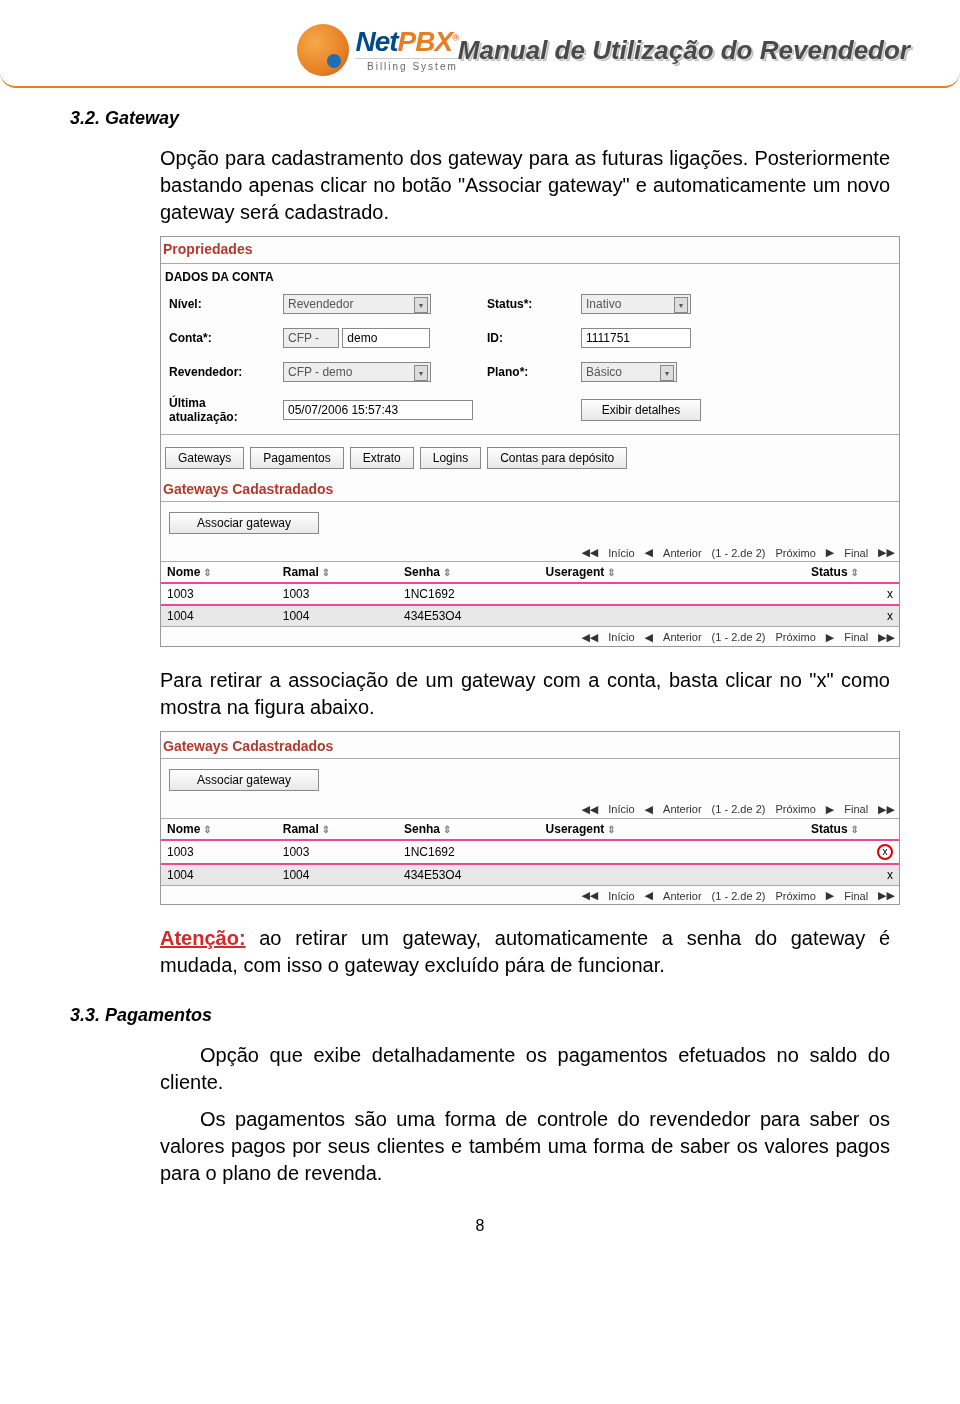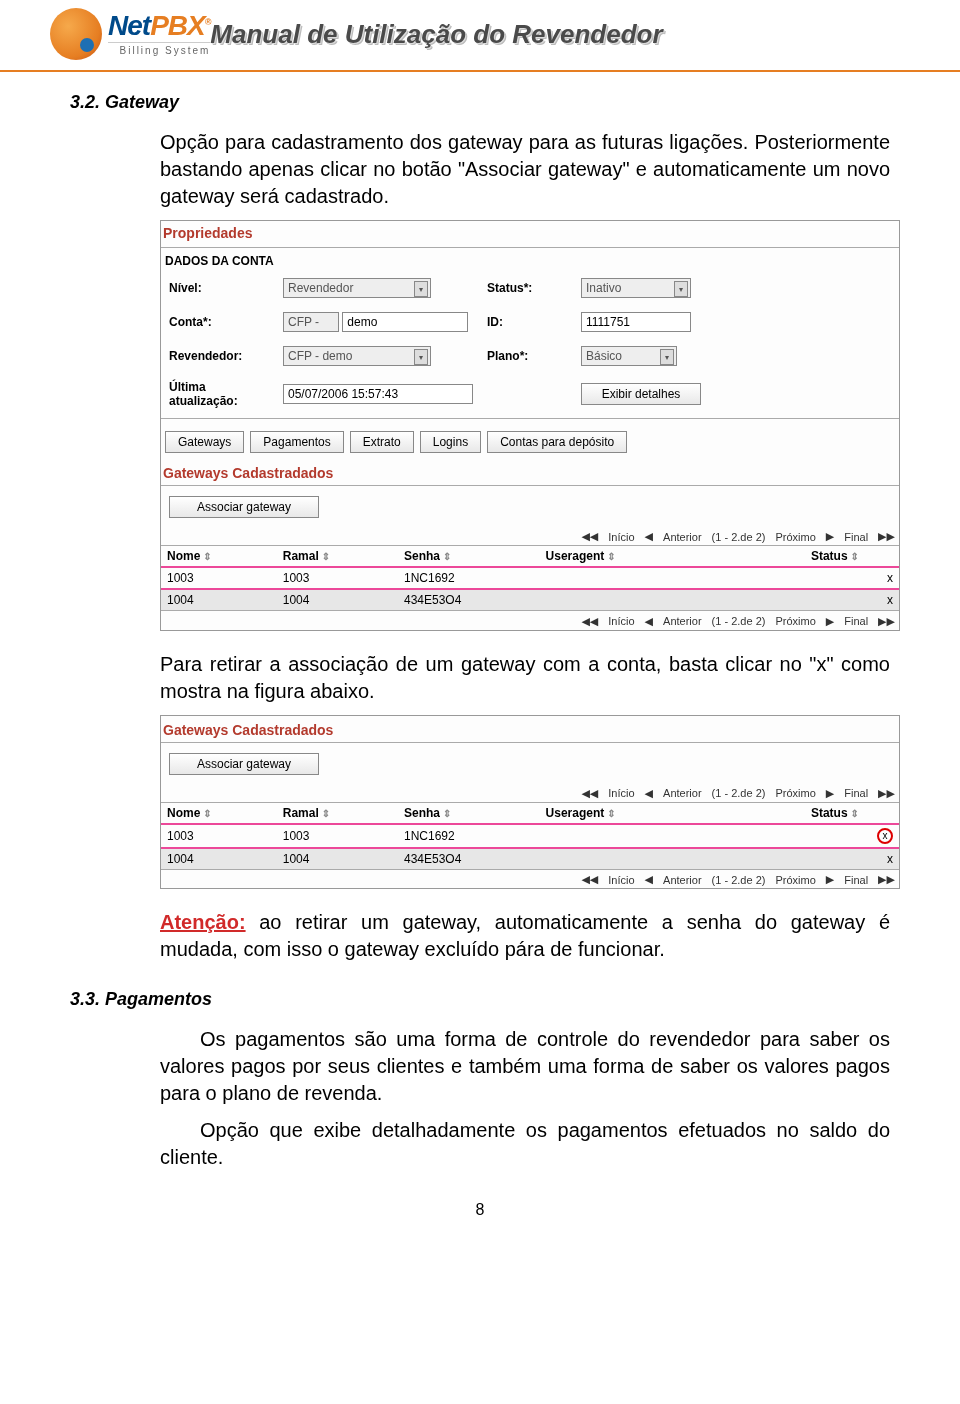--- a/index.html
+++ b/index.html
@@ -6,23 +6,24 @@
   body {
     width: 960px;
     font-family: Arial, Helvetica, sans-serif;
     background: #ffffff;
     color: #000;
     font-size: 14px;
   }
   .page-header {
     display: flex;
     align-items: center;
-    justify-content: flex-start;
-    padding: 8px 50px 10px 50px;
+    justify-content: flex-end;
+    padding: 24px 50px 10px 50px;
     border-bottom: 2px solid #e67e22;
+    border-radius: 16px;
   }
   .logo-box { display: flex; align-items: center; gap: 6px; }
   .logo-icon {
     width: 52px; height: 52px; border-radius: 50%;
     background: radial-gradient(circle at 35% 35%, #f6a94b 0%, #e67e22 65%, #c24e14 100%);
     position: relative;
   }
   .logo-icon::after {
     content: ""; position: absolute; width: 14px; height: 14px;
     background: #1e6fb3; border-radius: 50%; left: 30px; top: 30px;
@@ -124,21 +125,21 @@
         <div class="ui-inp disabled" style="width:110px;">
             <span>Inativo</span>
             <span class="arrow">▾</span>
           </div>
 
         <div class="ui-lbl">Conta*:</div>
         <div>
           <span class="ui-inp disabled" style="width:56px;">
               <span>CFP -</span>
             </span>
-          <span class="ui-inp" style="width:126px;">
+          <span class="ui-inp" style="width:88px;">
               <span>demo</span>
             </span>
         </div>
         <div class="ui-lbl">ID:</div>
         <div class="ui-inp" style="width:110px;">
             <span>1111751</span>
           </div>
 
         <div class="ui-lbl">Revendedor:</div>
         <div class="ui-inp disabled">
@@ -287,17 +288,17 @@
   </div>
 
   <p class="para para-indent2">
     <span class="atencao">Atenção:</span><span> ao retirar um gateway, automaticamente a senha do gateway é mudada, com isso o gateway excluído pára de funcionar.</span>
   </p>
 
   <div class="sec-title" style="margin-top:26px;">
     <span>3.3.</span>
     <span>Pagamentos</span>
   </div>
+  <p class="para" style="padding-left:90px; text-indent:40px;">Opção que exibe detalhadamente os pagamentos efetuados no saldo do cliente.</p>
   <p class="para" style="padding-left:90px; text-indent:40px;">Os pagamentos são uma forma de controle do revendedor para saber os valores pagos por seus clientes e também uma forma de saber os valores pagos para o plano de revenda.</p>
-  <p class="para" style="padding-left:90px; text-indent:40px;">Opção que exibe detalhadamente os pagamentos efetuados no saldo do cliente.</p>
 
   <div class="page-num">8</div>
 </div>
 
 </body></html>

